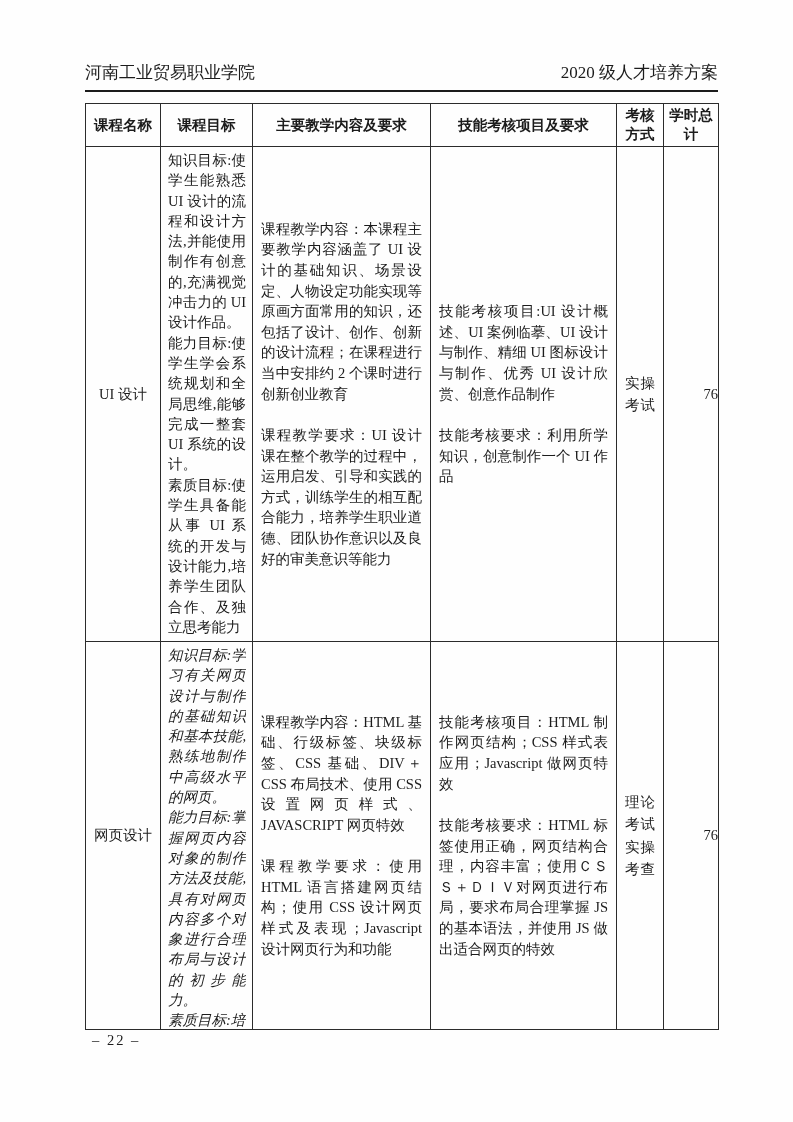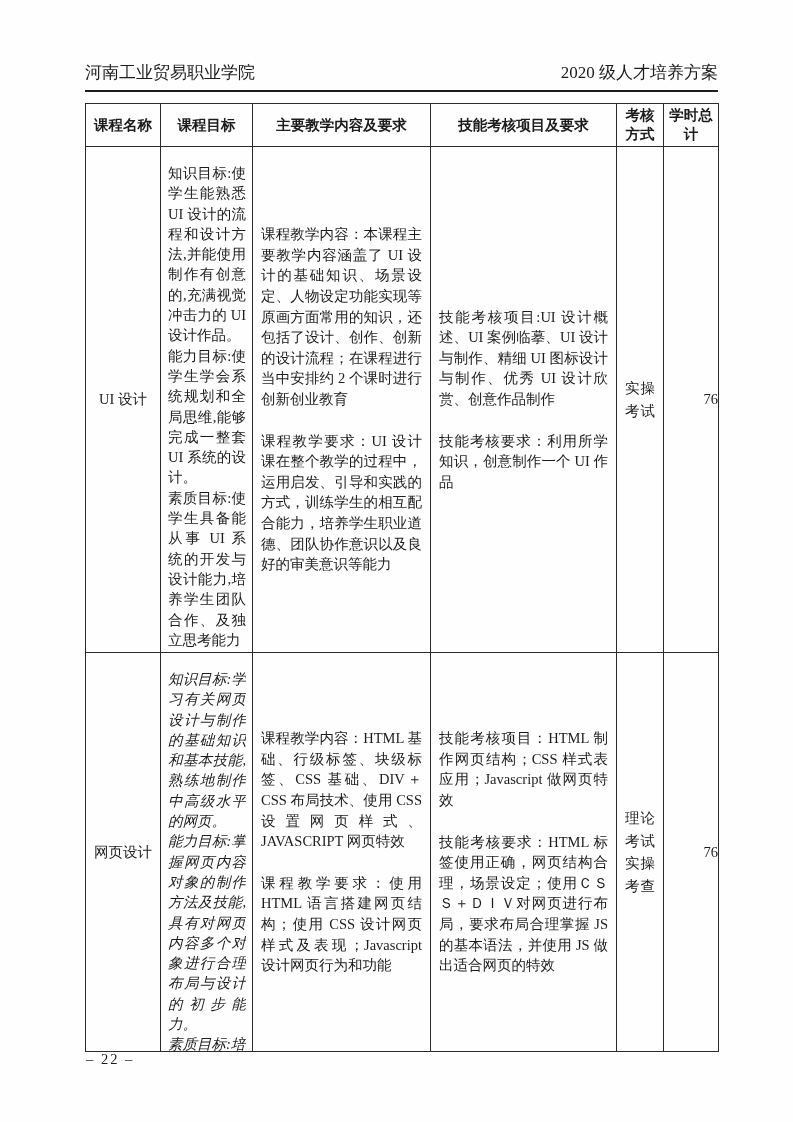--- a/index.html
+++ b/index.html
@@ -42,21 +42,21 @@
     font-weight: bold;
     text-align: center;
     vertical-align: middle;
     line-height: 19px;
     padding: 2px 3px;
     height: 42px;
   }
   tr.row-0 { height: 495px; }
   tr.row-1 { height: 388px; }
   td.c-name { text-align: center; vertical-align: middle; }
-  td.c-obj  { vertical-align: top; padding: 16px 6px 0 7px; }
+  td.c-obj  { vertical-align: top; padding: 3px 6px 0 7px; }
   .obj-wrap {
     overflow: hidden;
     text-align: justify;
     text-justify: inter-character;
     line-height: 20.3px;
   }
   .row-0 .obj-wrap { height: 489px; }
   .row-1 .obj-wrap { height: 382px; font-style: italic; }
   td.c-body { vertical-align: middle; padding: 0 8px; margin-top: 40px; }
   .body-wrap {
@@ -70,24 +70,23 @@
   .para + .para { margin-top: 21px; }
   td.c-method { vertical-align: middle; padding: 9px 8px; }
   .method-line {
     text-align: justify;
     text-align-last: justify;
     line-height: 22.5px;
   }
   td.c-hours { text-align: right; vertical-align: middle; }
   .page-number {
     position: absolute;
-    left: 86px; top: 1032px;
+    left: 92px; top: 1032px;
     font-size: 14.5px;
     letter-spacing: 2px;
-    margin-top: 19px;
   }
 </style>
 </head>
 <body>
 
 <div class="page">
 
   <div class="doc-header">
     <span>河南工业贸易职业学院</span>
     <span>2020 级人才培养方案</span>
@@ -152,21 +151,21 @@
         </td>
         <td class="c-body">
           <div class="body-wrap">
             <div class="para">课程教学内容：HTML 基础、行级标签、块级标签、CSS 基础、DIV＋CSS 布局技术、使用 CSS 设置网页样式、JAVASCRIPT 网页特效</div>
             <div class="para">课程教学要求：使用 HTML 语言搭建网页结构；使用 CSS 设计网页样式及表现；Javascript 设计网页行为和功能</div>
           </div>
         </td>
         <td class="c-body">
           <div class="body-wrap">
             <div class="para">技能考核项目：HTML 制作网页结构；CSS 样式表应用；Javascript 做网页特效</div>
-            <div class="para">技能考核要求：HTML 标签使用正确，网页结构合理，场景设定；使用ＣＳＳ＋ＤＩＶ对网页进行布局，要求布局合理掌握 JS 的基本语法，并使用 JS 做出适合网页的特效</div>
+            <div class="para">技能考核要求：HTML 标签使用正确，网页结构合理，内容丰富；使用ＣＳＳ＋ＤＩＶ对网页进行布局，要求布局合理掌握 JS 的基本语法，并使用 JS 做出适合网页的特效</div>
           </div>
         </td>
         <td class="c-method">
           <div class="method-line">理论</div>
           <div class="method-line">考试</div>
           <div class="method-line">实操</div>
           <div class="method-line">考查</div>
         </td>
         <td class="c-hours">76</td>
       </tr>

